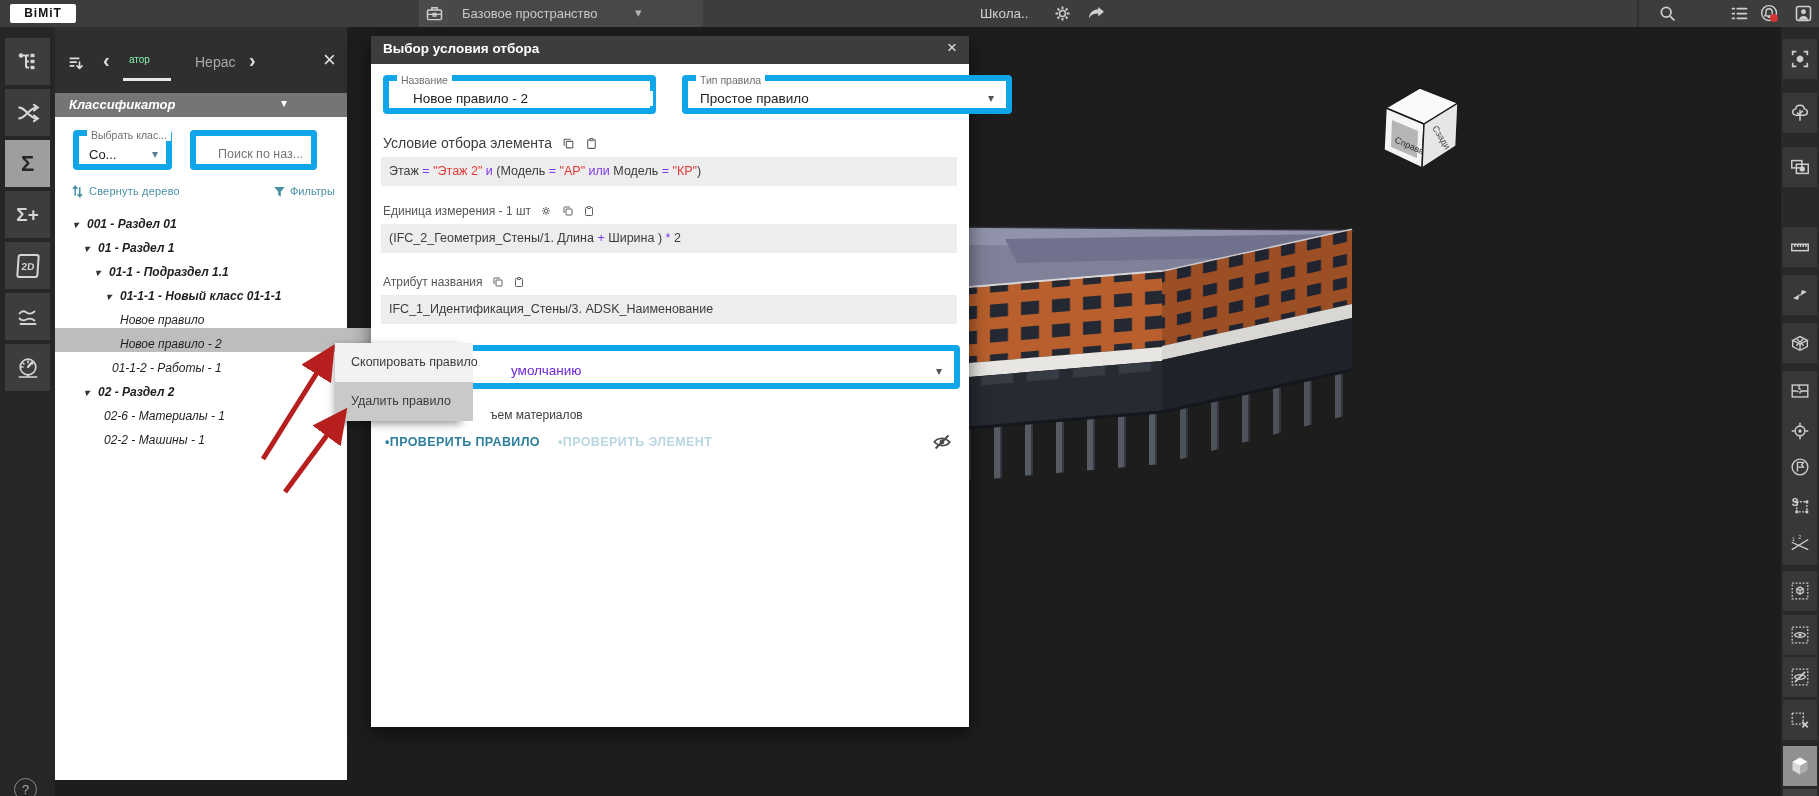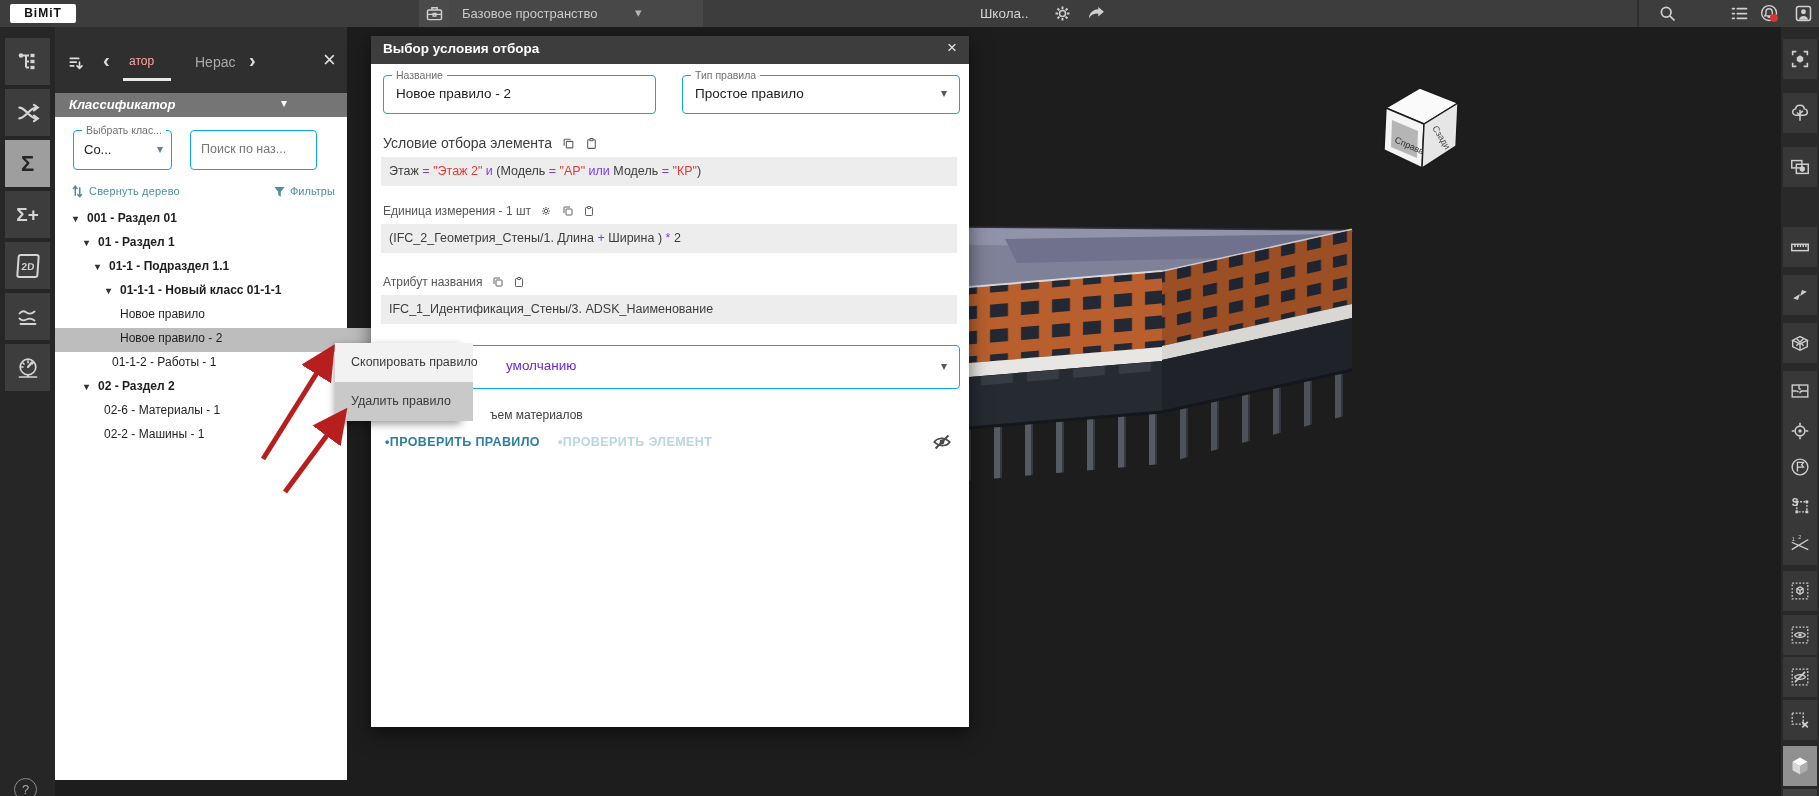--- a/index.html
+++ b/index.html
@@ -37,55 +37,55 @@
     display:flex; align-items:center; justify-content:center; }
   .rr-btn.active { background:#909090; color:#1d1d1d; }
 
   
   #viewport { position:absolute; left:55px; top:27px; width:1726px; height:769px; background:#1d1d1d; z-index:1; }
 
   
   #panel { position:absolute; left:55px; top:27px; width:292px; height:753px; background:#ffffff; z-index:4; }
   #panel-tabs { position:absolute; left:0; top:0; width:292px; height:66px; background:#2f2f2f; color:#e3e3e3; }
   .ptab-ic { position:absolute; color:#dcdcdc; }
-  #tab-active { position:absolute; left:74px; top:27px; font-size:12px; color:#fca5a5; }
+  #tab-active { position:absolute; left:74px; top:27px; font-size:10px; color:#86efac; }
   #tab-underline { position:absolute; left:68px; top:51px; width:48px; height:3px; background:#e8e8e8; }
   #tab-next { position:absolute; left:140px; top:27px; font-size:14px; color:#a9a9a9; }
   .chev { font-size:20px; font-weight:bold; top:22px; }
   #panel-close { position:absolute; left:268px; top:20px; font-size:22px; color:#e0e0e0; }
   #panel-header { position:absolute; left:0; top:66px; width:292px; height:24px; background:#757575; }
   #panel-header span.t { position:absolute; left:14px; top:4px; color:#fff; font-size:13px; font-weight:bold;font-style:italic; }
   #panel-header span.c { position:absolute; left:226px; top:3px; color:#fff; font-size:12px; }
-  .mfield { position:absolute; border:1px solid #0ea5e9; border-radius:4px; background:#fff; }
+  .mfield { position:absolute; border:6px solid #0ea5e9; border-radius:4px; background:#fff;padding-left:12px; }
   .mfield .flabel { position:absolute; top:-7px; left:8px; background:#fff; padding:0 4px; font-size:10.5px; color:#6f6f6f; white-space:nowrap; }
   #class-select { left:18px; top:103px; width:99px; height:40px; }
   #class-select .val { position:absolute; left:10px; top:11px; font-size:13px; color:#222; }
   #class-select .car { position:absolute; right:8px; top:11px; color:#5a7f96; font-size:12px; }
   #search-box { left:135px; top:103px; width:127px; height:40px; }
   #search-box input { border:0; outline:0; width:110px; margin:11px 0 0 10px; font-size:12.5px; color:#333;
     font-family:"Liberation Sans", sans-serif; background:transparent; }
   #tree-tools { position:absolute; left:0; top:155px; width:292px; height:22px; }
   #collapse-link { position:absolute; left:34px; top:3px; font-size:11px; color:#4a90a4; letter-spacing:.2px; }
   #filters-link { position:absolute; left:235px; top:3px; font-size:11px; color:#4a90a4; }
   #tree { position:absolute; left:0; top:181px; width:292px; }
-  .trow { position:relative; width:336px; height:24px; line-height:20px; font-size:12px; color:#1e1e1e; white-space:nowrap; }
+  .trow { position:relative; width:336px; height:24px; line-height:32px; font-size:12px; color:#1e1e1e; white-space:nowrap;font-style:italic; }
   .trow.bold { font-weight:bold; }
   .trow.selected { background:#bdbdbd; }
   .trow .tcaret { display:inline-block; width:14px; font-size:10px; color:#333; }
 
   
   #dialog { position:absolute; left:371px; top:36px; width:598px; height:691px; background:#fff; z-index:5;
     box-shadow:0 6px 18px rgba(0,0,0,.55); }
   #dlg-title { position:absolute; left:0; top:0; width:598px; height:28px; background:#3d3d3d; }
   #dlg-title .t { position:absolute; left:12px; top:5px; color:#fff; font-size:13.5px; font-weight:bold; }
   #dlg-close { position:absolute; left:576px; top:2px; color:#e6e6e6; font-size:17px; }
   #name-field { left:12px; top:39px; width:273px; height:39px; }
   #name-field input { border:0; outline:0; margin:10px 0 0 12px; width:240px; font-size:13.5px; color:#222;
     font-family:"Liberation Sans", sans-serif; }
-  #type-field { left:311px; top:39px; width:278px; height:39px; }
+  #type-field { left:311px; top:39px; width:330px; height:39px; }
   #type-field .val { position:absolute; left:12px; top:10px; font-size:13.5px; color:#222; }
   #type-field .car { position:absolute; right:12px; top:10px; color:#555; font-size:12px; }
   .sec-label { position:absolute; font-size:14px; color:#3d3d3d; }
   .sec-label-sm { position:absolute; font-size:12px; color:#555; }
   .mini-ic { display:inline-block; vertical-align:-2px; margin-left:6px; color:#606060; }
   .formula { position:absolute; left:10px; width:576px; height:29px; background:#ededed; font-size:12.5px;
     line-height:29px; padding-left:8px; color:#3c3c3c; white-space:nowrap; overflow:hidden; }
   .formula .o { color:#7c3aed; }
   .formula .s { color:#e53935; }
   #default-select { left:12px; top:309px; width:577px; height:44px; }

